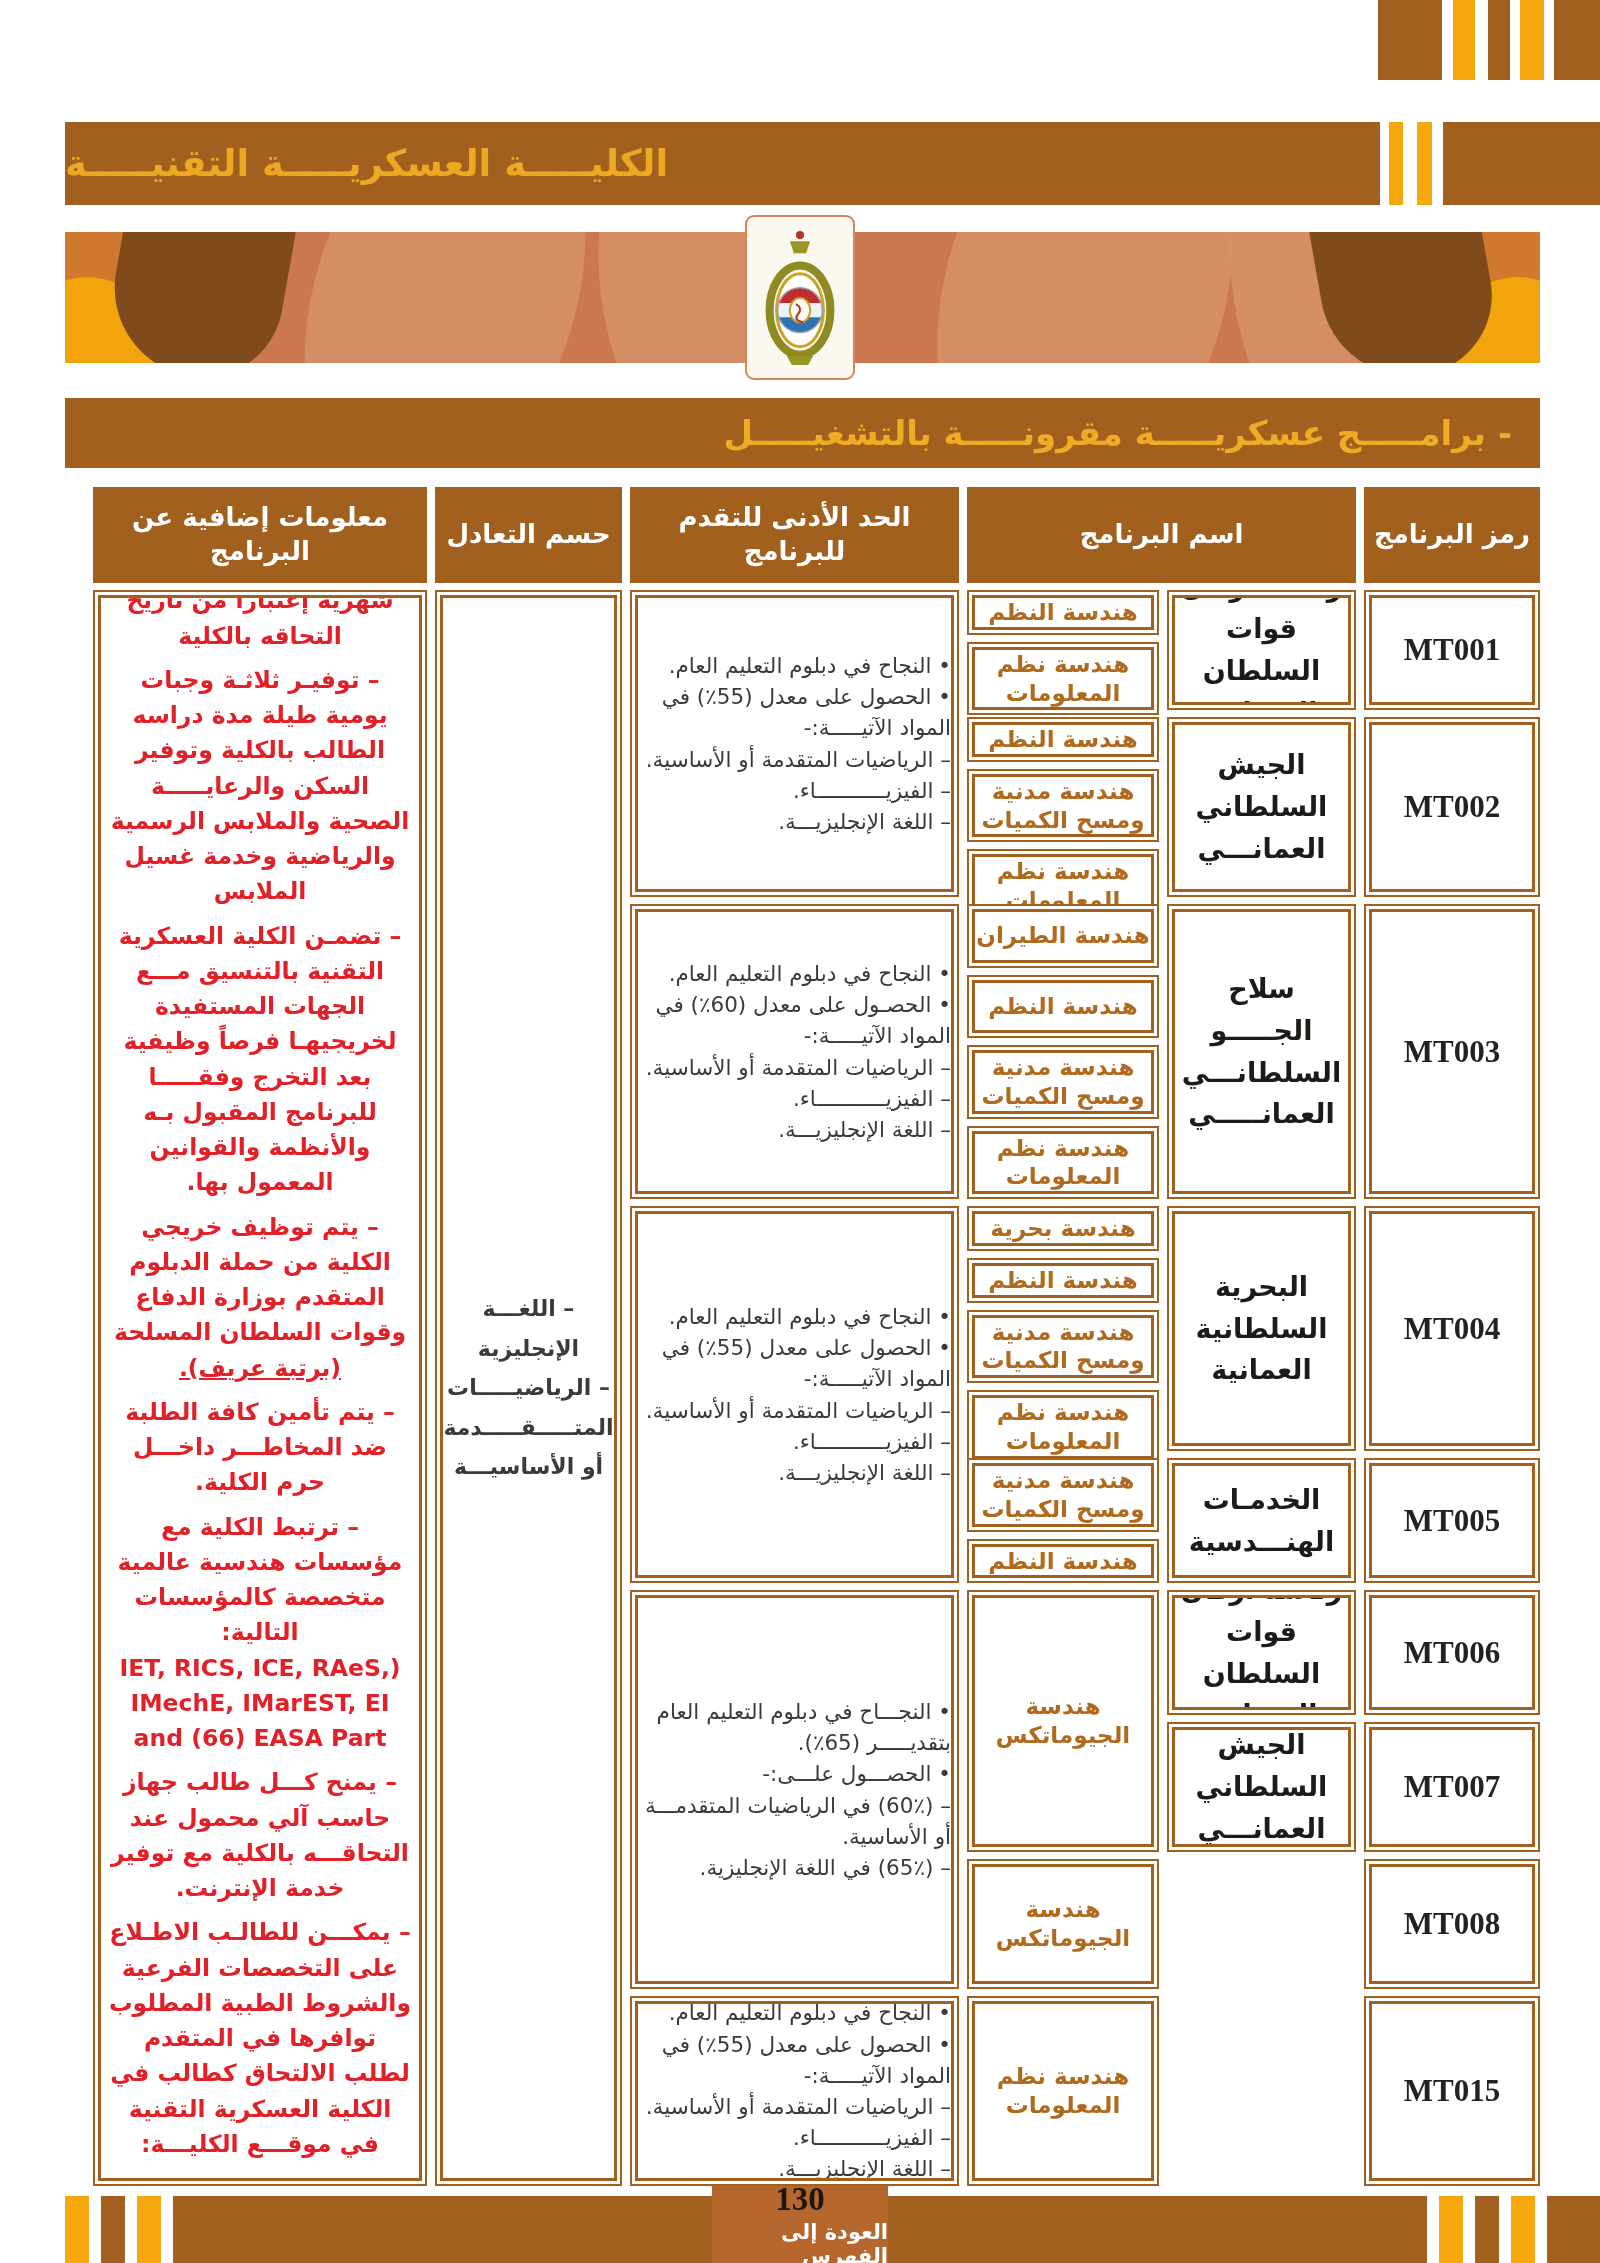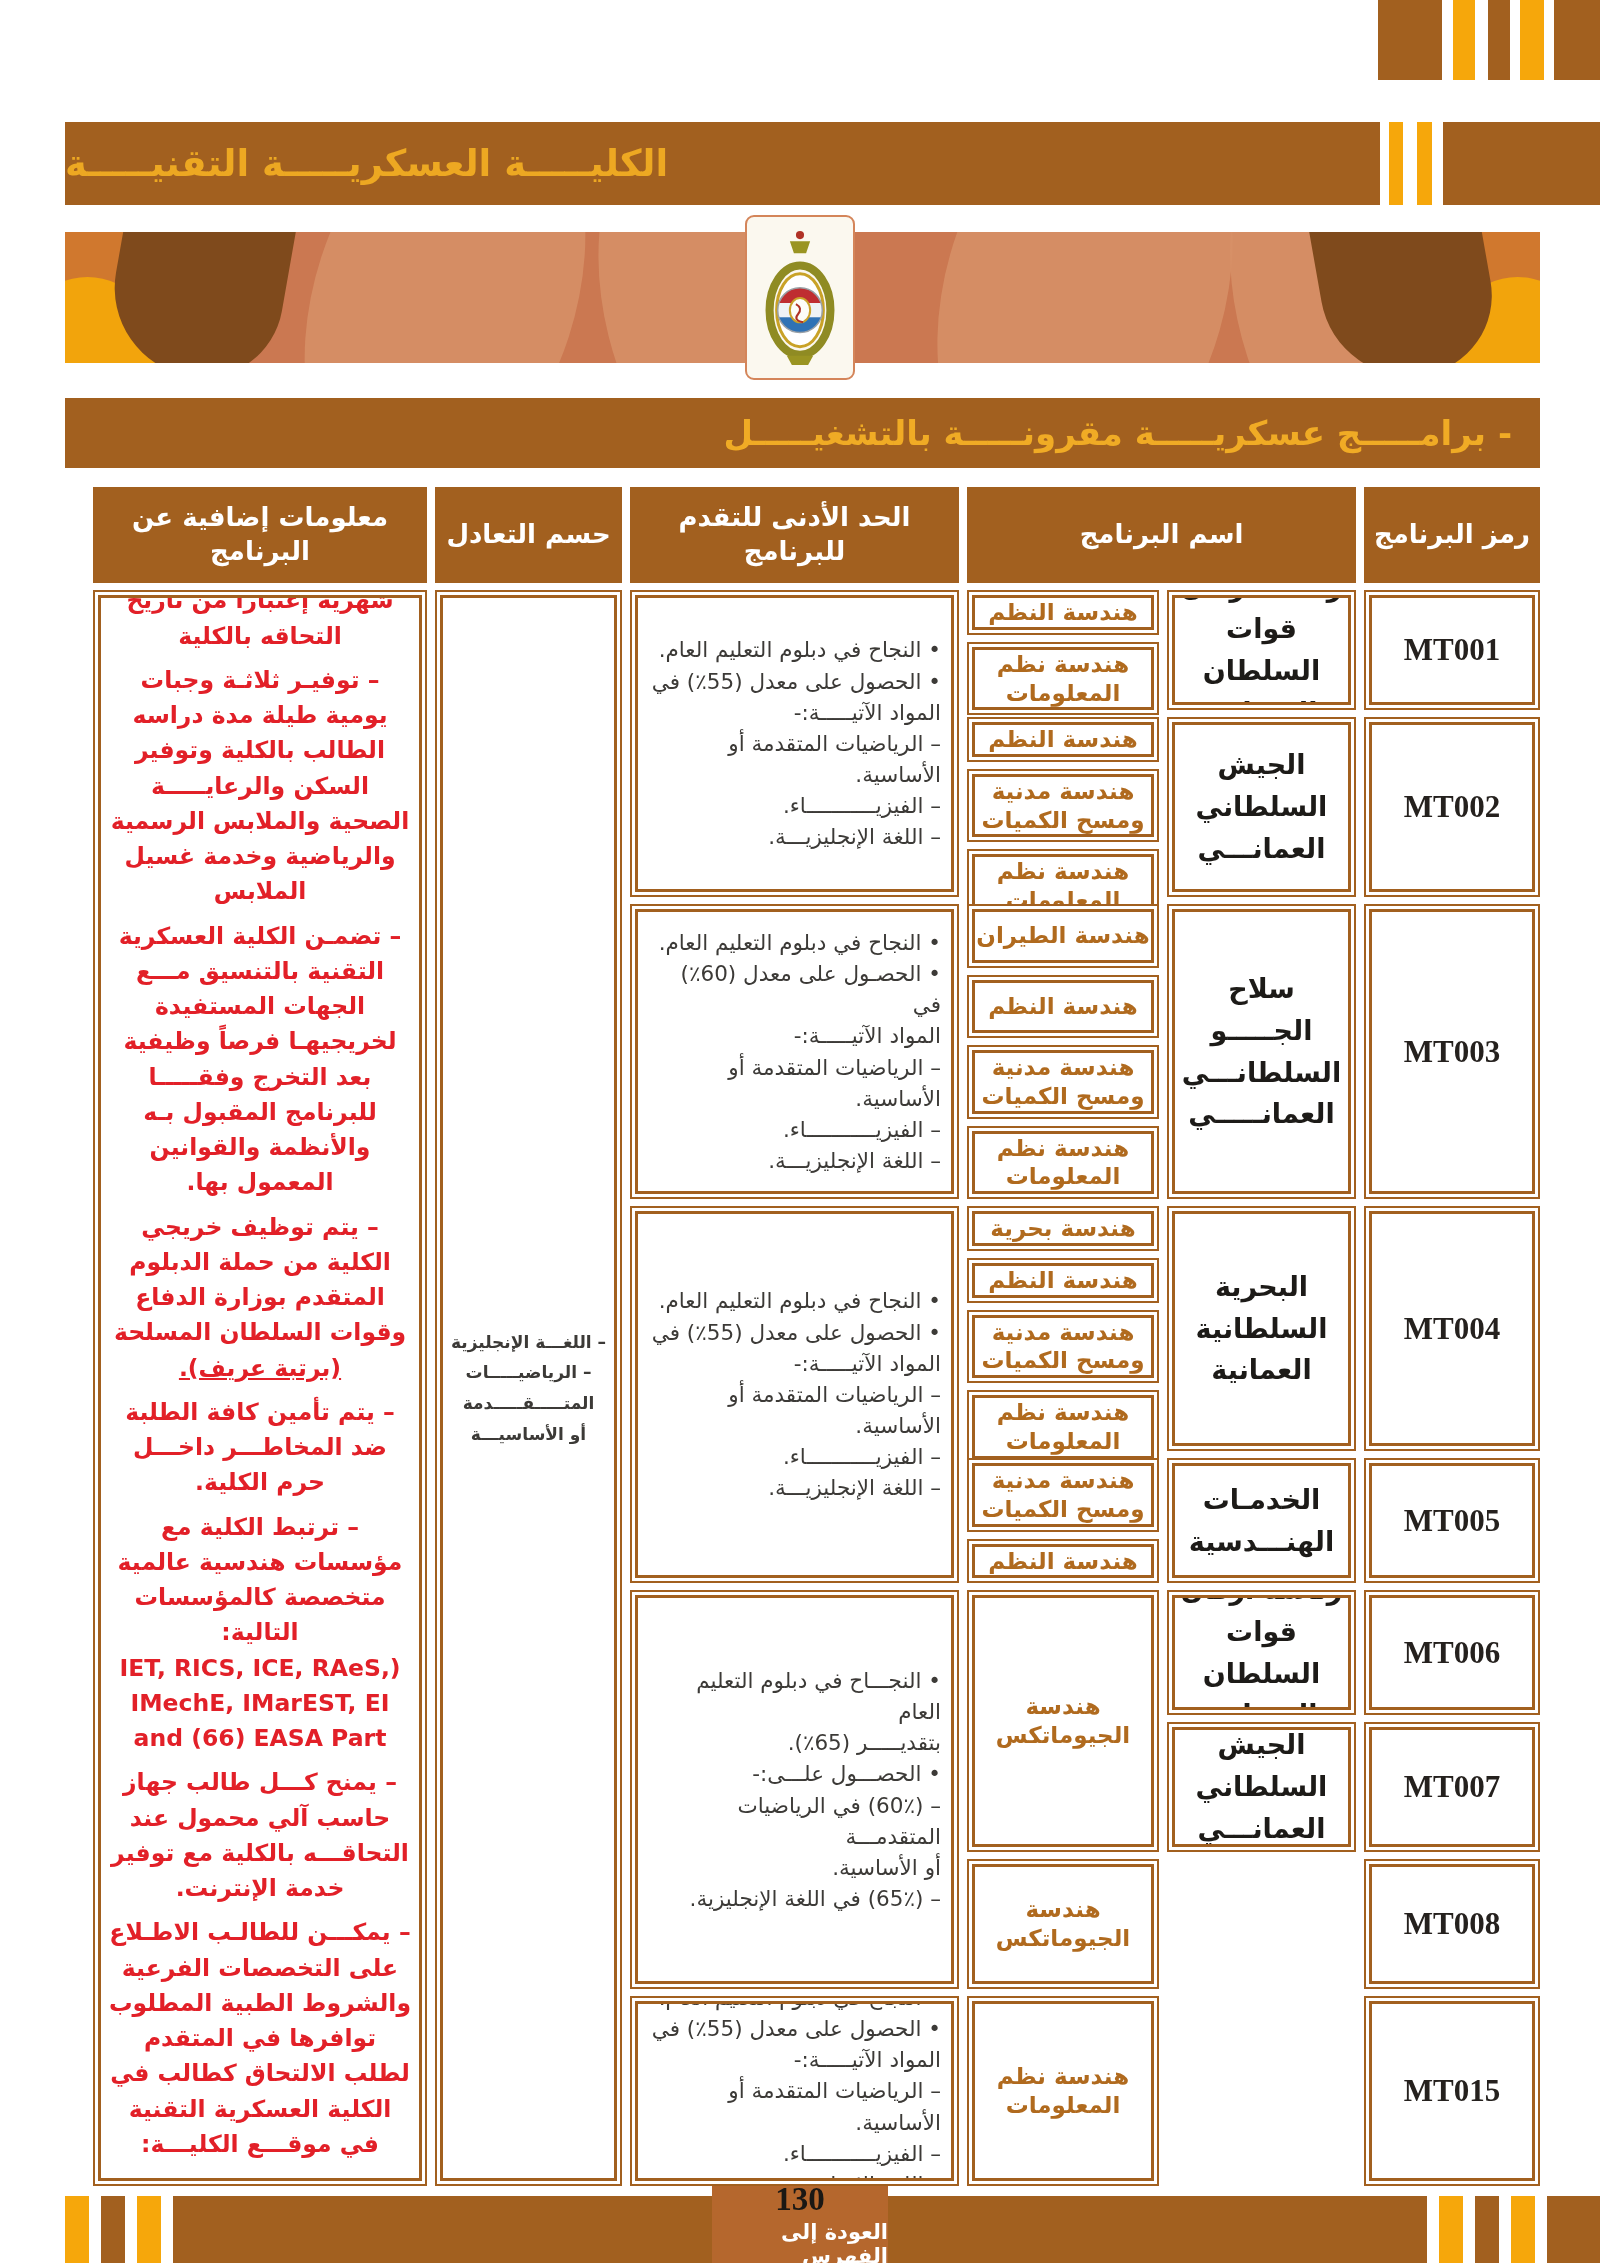--- a/index.html
+++ b/index.html
@@ -56,25 +56,25 @@
   .cell-in { border:3px solid #a2601f; width:100%; height:100%; display:flex; flex-direction:column;
              align-items:center; justify-content:center; overflow:hidden; }
 
   .code-text { font-family:"Liberation Serif","DejaVu Serif",serif; font-weight:bold; font-size:31px; color:#25211e; }
   .name-text { font-weight:bold; font-size:27px; color:#1d1b18; line-height:1.55; text-align:center; padding:0 4px; }
 
   .spec-stack { display:flex; flex-direction:column; gap:7px; height:100%; }
   .spec-box { flex:1; }
   .spec-text { font-weight:bold; font-size:23px; color:#b06a1e; line-height:1.25; text-align:center; }
 
-  .req-in { justify-content:center; align-items:stretch; padding:4px 10px; }
+  .req-in { justify-content:center; align-items:stretch; padding:4px 0; }
   .req-line { font-size:21.5px; color:#3c3a37; line-height:1.45; text-align:right; }
 
   .tie-in { justify-content:center; }
-  .tie-line { font-size:17px; font-weight:600; color:#3c3a37; line-height:1.8; text-align:center; }
+  .tie-line { font-size:22px; font-weight:600; color:#3c3a37; line-height:1.8; text-align:center; }
 
   .info-in { justify-content:flex-end; padding:16px 6px; }
   .info-item { font-weight:bold; font-size:23.5px; line-height:1.5; text-align:center; margin-bottom:9px; }
   .c-red { color:#e22028; }
   .c-blk { color:#2a2723; }
   .c-org { color:#b06a1e; }
   .u { text-decoration:underline; }
   .ltr { direction:ltr; unicode-bidi:embed; }
 
   

